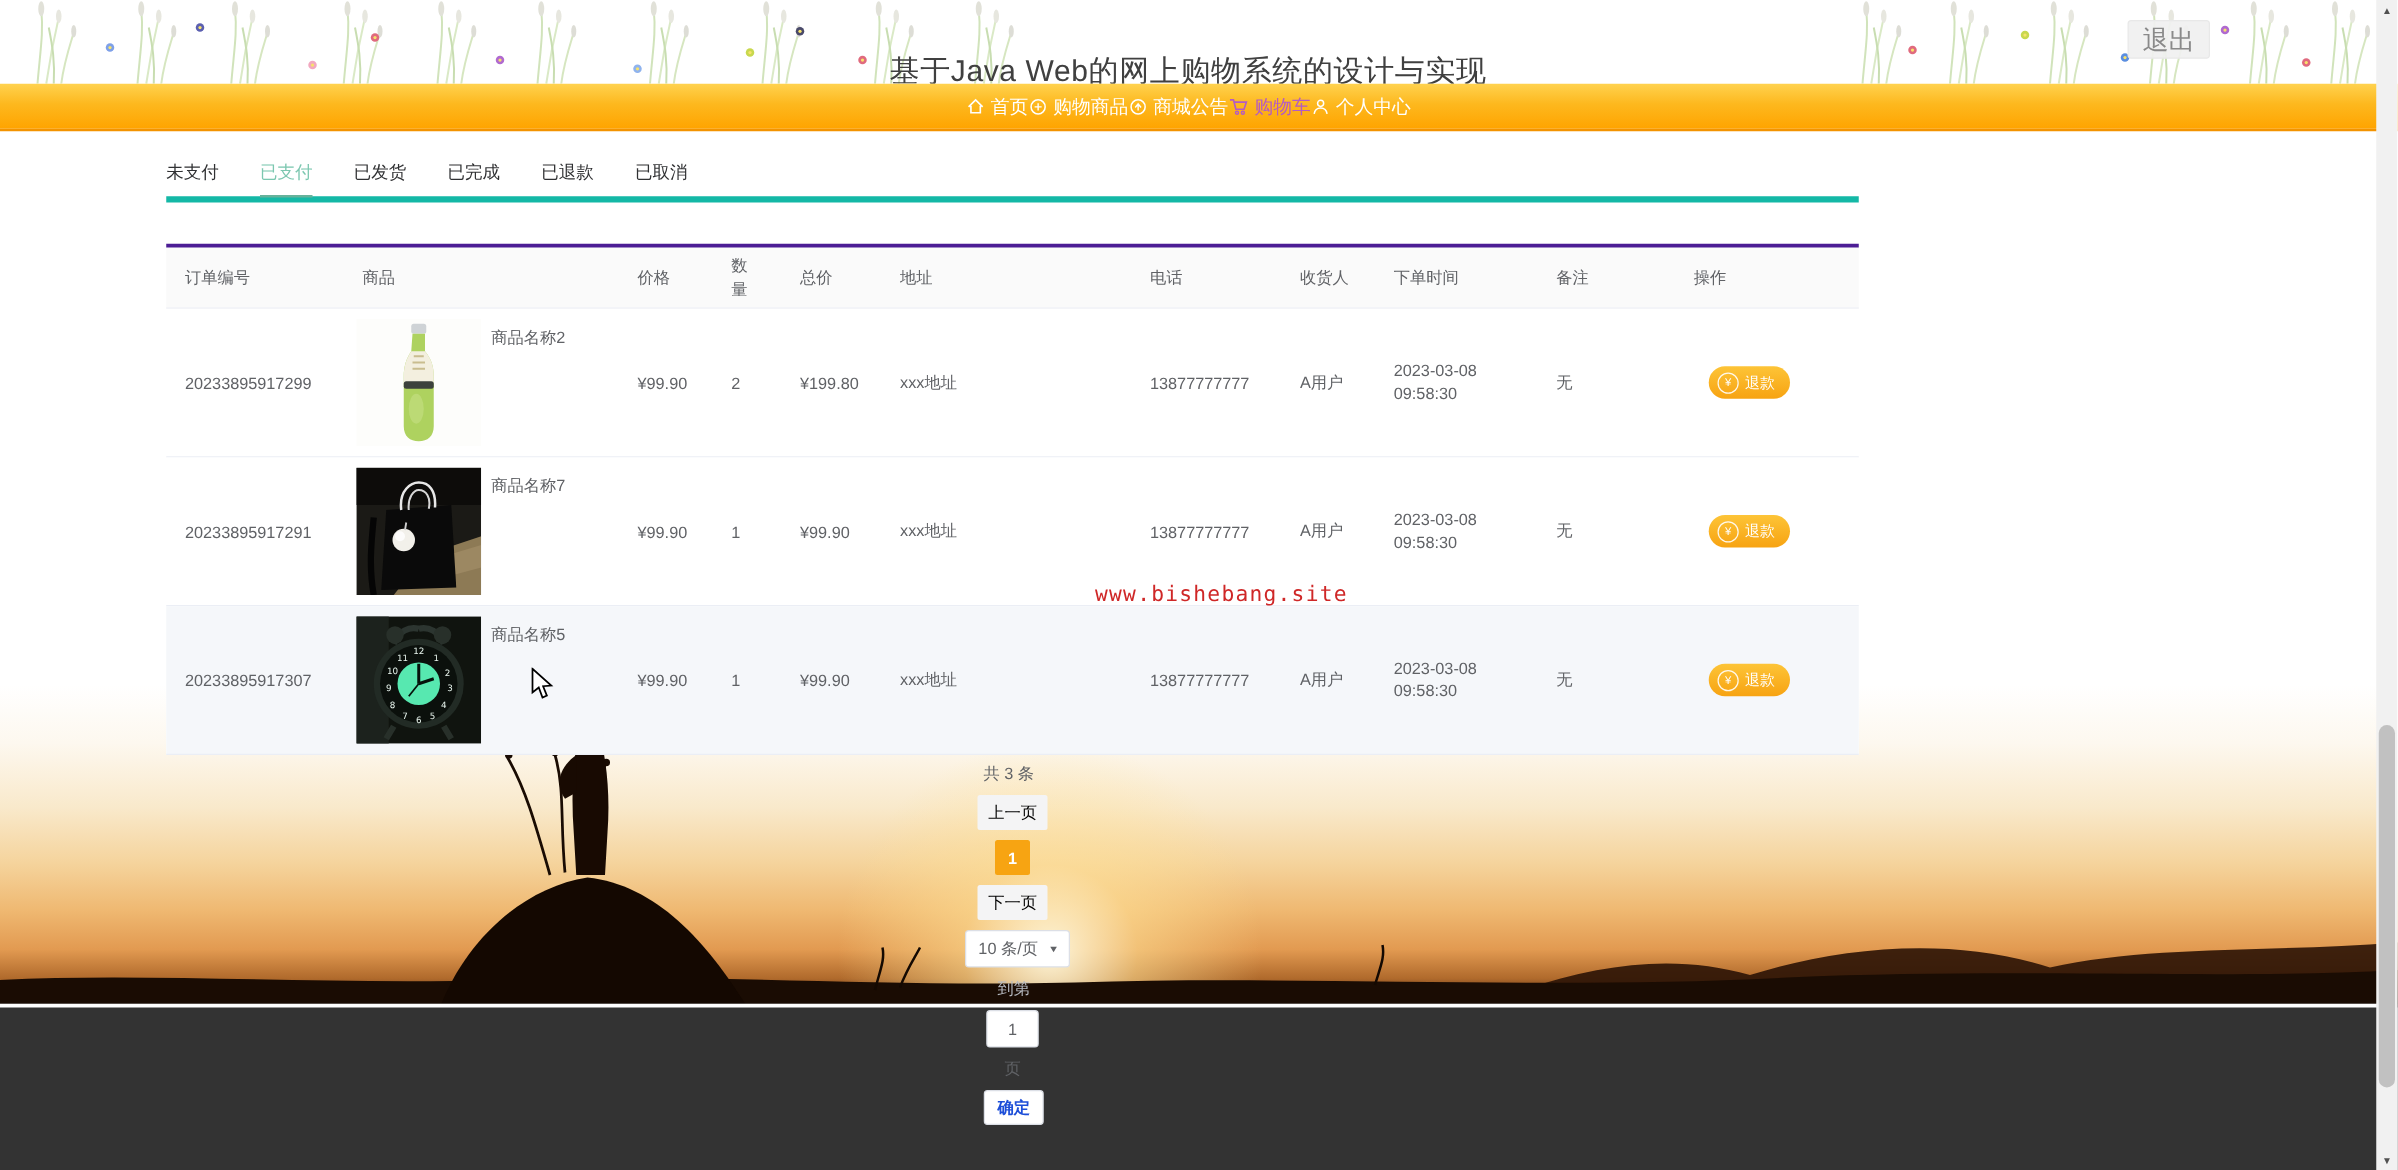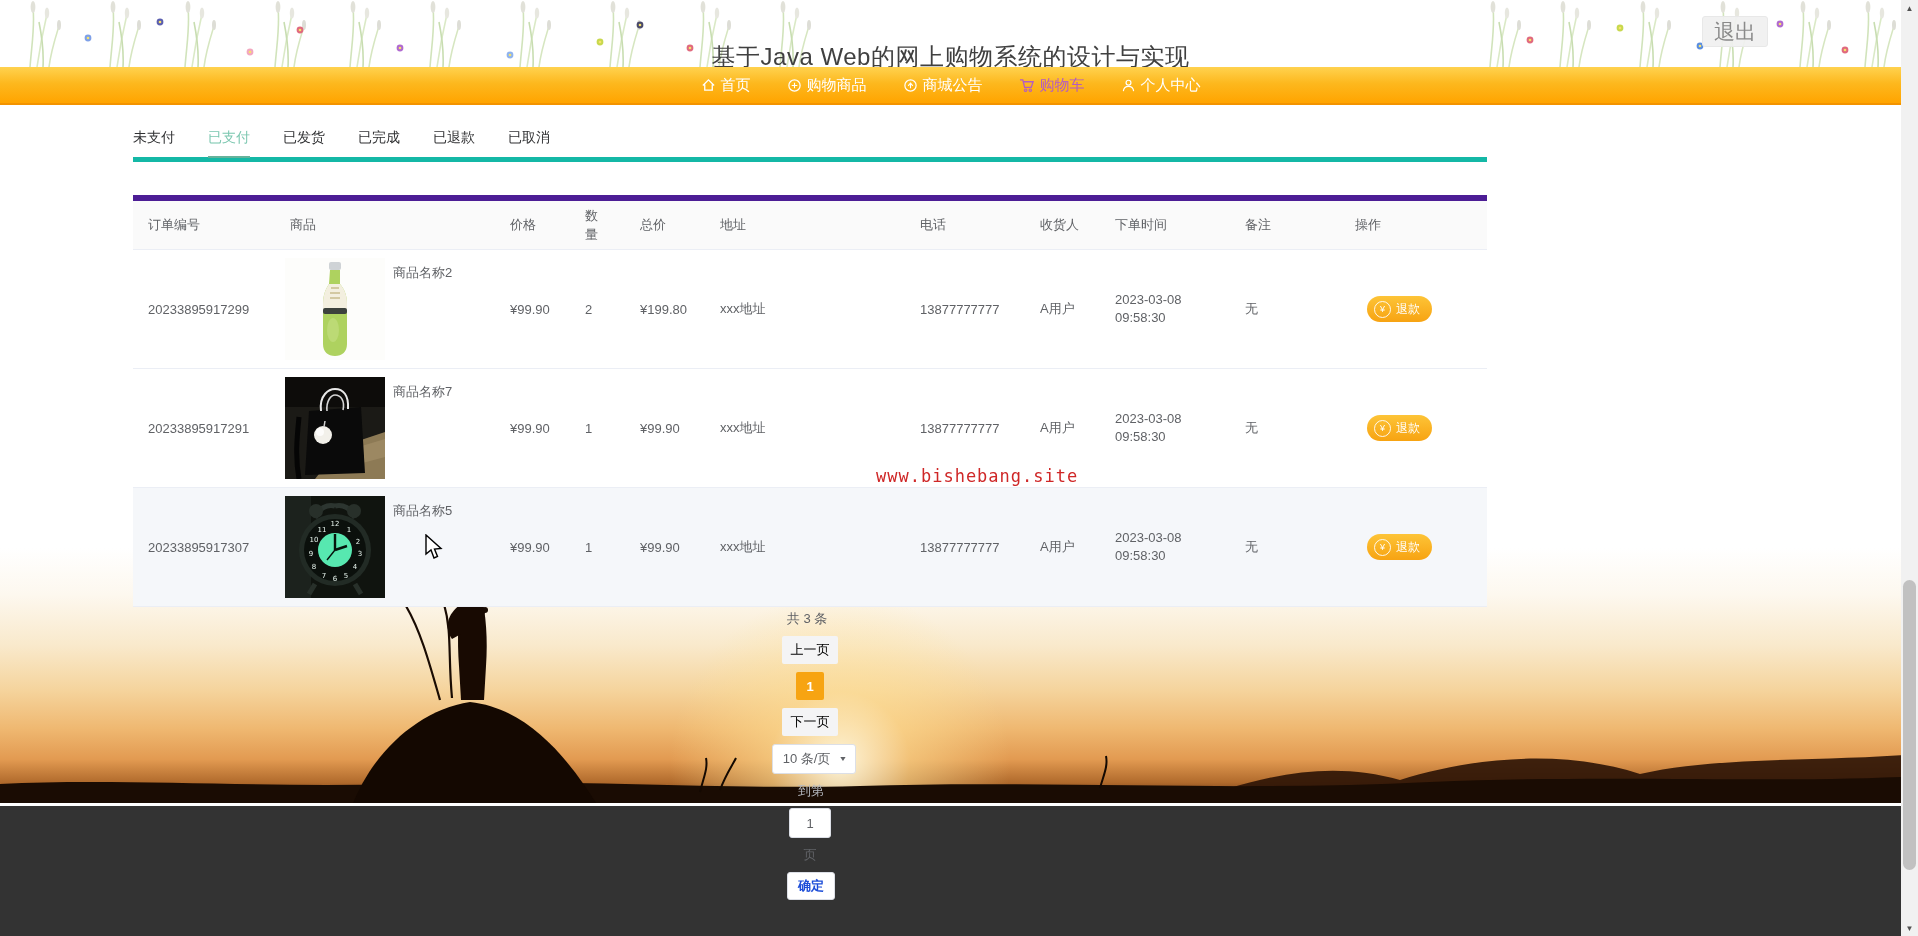--- a/index.html
+++ b/index.html
@@ -20,34 +20,34 @@
     position:absolute;top:16px;right:150px;width:64px;height:29px;
     background:rgba(240,240,240,.92);border:1px solid #e8e8e8;border-radius:3px;
     color:#8a8a8a;font-size:21px;display:flex;align-items:center;justify-content:center;cursor:pointer;
   }
   
   .navbar{
     position:absolute;top:67px;left:0;width:100%;height:38px;
     background:linear-gradient(180deg,#ffd24f 0%,#fdb81e 45%,#ffa400 100%);
     border-bottom:2px solid #f39300;box-sizing:border-box;
   }
-  .nav-inner{width:calc(100% - 17px);height:36px;display:flex;align-items:center;justify-content:center;gap:36px;}
+  .nav-inner{width:calc(100% - 17px);height:36px;display:flex;align-items:center;justify-content:center;}
   .nav-item{display:flex;align-items:center;gap:5px;color:#fff;font-size:15px;cursor:pointer;}
   .nav-item svg{display:block;}
   .nav-item.active{color:#b35bc4;}
   .nav-item.active svg *{stroke:#b35bc4;}
   
   .content{position:absolute;left:133px;top:105px;width:1354px;z-index:2;}
   .tabs{margin-top:13px;height:39px;display:flex;border-bottom:5px solid #14b8a6;}
   .tab{position:relative;margin-right:33px;font-size:14px;color:#303133;display:flex;align-items:center;cursor:pointer;}
   .tab.active{color:#7cc7b0;}
   .tab.active::after{content:"";position:absolute;left:0;right:0;bottom:-1px;height:2px;background:#66b29b;}
   .table{margin-top:33px;background:#fff;}
   .trow{display:grid;grid-template-columns:142px 220px 75px 55px 80px 200px 120px 75px 130px 110px 147px;align-items:center;}
-  .thead{background:#fafafa;height:48px;border-top:6px solid #4c1d95;border-bottom:1px solid #ebeef5;color:#8a8f96;font-size:13px;}
+  .thead{background:#fafafa;height:48px;border-top:3px solid #4c1d95;border-bottom:1px solid #ebeef5;color:#8a8f96;font-size:13px;}
   .cell{padding-left:15px;box-sizing:border-box;font-size:13px;color:#606266;}
   .thead .c-qty{padding-right:26px;line-height:1.5;}
   .brow{height:118px;background:#fff;border-bottom:1px solid #ebeef5;}
   .brow.hover{background:#f5f7fa;}
   .c-prod{display:flex;align-items:flex-start;padding-left:10px;height:100%;}
   .pimg{width:100px;height:102px;margin-top:8px;flex:0 0 auto;overflow:hidden;cursor:pointer;}
   .pname{margin:14px 0 0 8px;font-size:13px;color:#606266;}
   .c-time span{display:block;line-height:1.35;}
   .refund{
     display:inline-flex;align-items:center;gap:5px;height:26px;padding:0 12px 0 7px;margin-left:12px;

